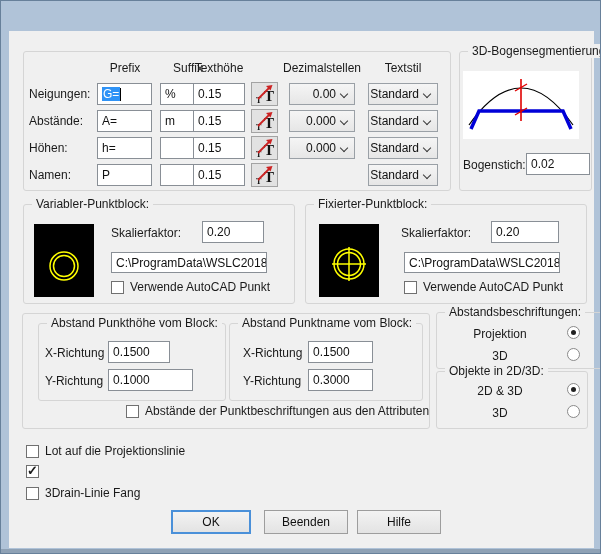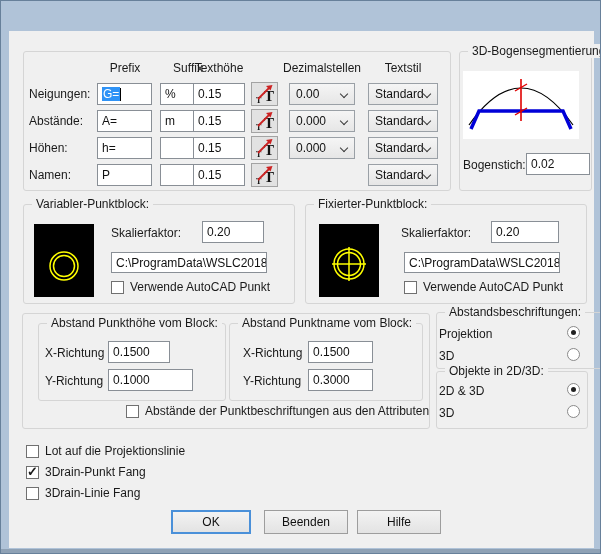--- a/index.html
+++ b/index.html
@@ -21,33 +21,33 @@
   .gb { position:absolute; border:1px solid #d5d5d5; border-radius:3px; }
   .gbt { position:absolute; top:-8px; left:8px; background:#f0f0f0; padding:0 4px; font-size:12px; color:#1a1a1a; white-space:nowrap; }
 
   .lbl { position:absolute; font-size:12px; color:#1a1a1a; white-space:nowrap; }
   .hdr { position:absolute; font-size:12px; color:#1a1a1a; text-align:center; white-space:nowrap; }
 
   .txt { position:absolute; height:22px; background:#fff; border:1px solid #898f96; font-size:12px; color:#111; display:flex; align-items:center; padding:0 4px; overflow:hidden; white-space:nowrap; }
   .selhl { background:#2f93f6; color:#fff; padding:0 1px; }
   .caret { display:inline-block; width:1px; height:13px; background:#000; }
 
-  .cmb { position:absolute; height:22px; background:linear-gradient(#f5f5f5,#e6e6e6); border:1px solid #9aa0a6; font-size:12px; color:#111; display:flex; align-items:center; padding:0 18px 0 6px; cursor:default; white-space:nowrap; }
+  .cmb { position:absolute; height:22px; background:linear-gradient(#f5f5f5,#e6e6e6); border:1px solid #9aa0a6; font-size:12px; color:#111; display:flex; align-items:center; padding:0 18px 0 6px; cursor:default; white-space:nowrap;justify-content:flex-end; }
   .chev { position:absolute; right:7px; top:7px; width:6px; height:6px; border-right:1.6px solid #3a3a3a; border-bottom:1.6px solid #3a3a3a; transform:rotate(45deg); }
 
   .sbtn { position:absolute; width:27px; height:24px; background:#e2e2e2; border:1px solid #a3a3a3; display:flex; align-items:center; justify-content:center; cursor:pointer; }
   .sbtn svg { width:20px; height:20px; }
 
   .chk { position:absolute; display:flex; align-items:center; gap:6px; font-size:12px; color:#1a1a1a; cursor:pointer; white-space:nowrap; }
   .box { width:13px; height:13px; background:#fff; border:1px solid #707070; flex:none; position:relative; }
   .tick { position:absolute; left:0px; top:-3px; font-size:13px; font-weight:bold; color:#1a1a1a; }
 
   .rad { position:absolute; width:13px; height:13px; border:1px solid #8a8a8a; border-radius:50%; background:#fff; cursor:pointer; }
   .rad.sel::after { content:""; position:absolute; left:3px; top:3px; width:5px; height:5px; border-radius:50%; background:#222; }
-  .rlbl { position:absolute; font-size:12px; color:#1a1a1a; text-align:left; white-space:nowrap; }
+  .rlbl { position:absolute; font-size:12px; color:#1a1a1a; text-align:center; white-space:nowrap; }
 
   .btn { position:absolute; height:24px; background:linear-gradient(#f3f3f3,#e3e3e3); border:1px solid #9d9d9d; font-size:12px; color:#111; display:flex; align-items:center; justify-content:center; cursor:pointer; }
   .btn.focus { border:2px solid #4a90d9; }
 
   .blockprev { position:absolute; background:#000; }
   .arcbox { position:absolute; background:#fff; }
 </style>
 </head>
 <body>
 
@@ -234,21 +234,20 @@
     <span class="rad" style="left:558px;top:374px"></span>
 
     <div class="chk" style="left:17px;top:413px">
       <span class="box"></span>
       <span>Lot auf die Projektionslinie</span>
     </div>
     <div class="chk" style="left:17px;top:434px">
       <span class="box">
           <span class="tick">✓</span>
         </span>
-      <span>3Drain-Punkt Fang</span>
     </div>
     <div class="chk" style="left:17px;top:455px">
       <span class="box"></span>
       <span>3Drain-Linie Fang</span>
     </div>
 
     <div class="btn focus" style="left:162px;top:479px;width:80px">OK</div>
     <div class="btn" style="left:348px;top:479px;width:84px">Hilfe</div>
     <div class="btn" style="left:255px;top:479px;width:84px">Beenden</div>
 

